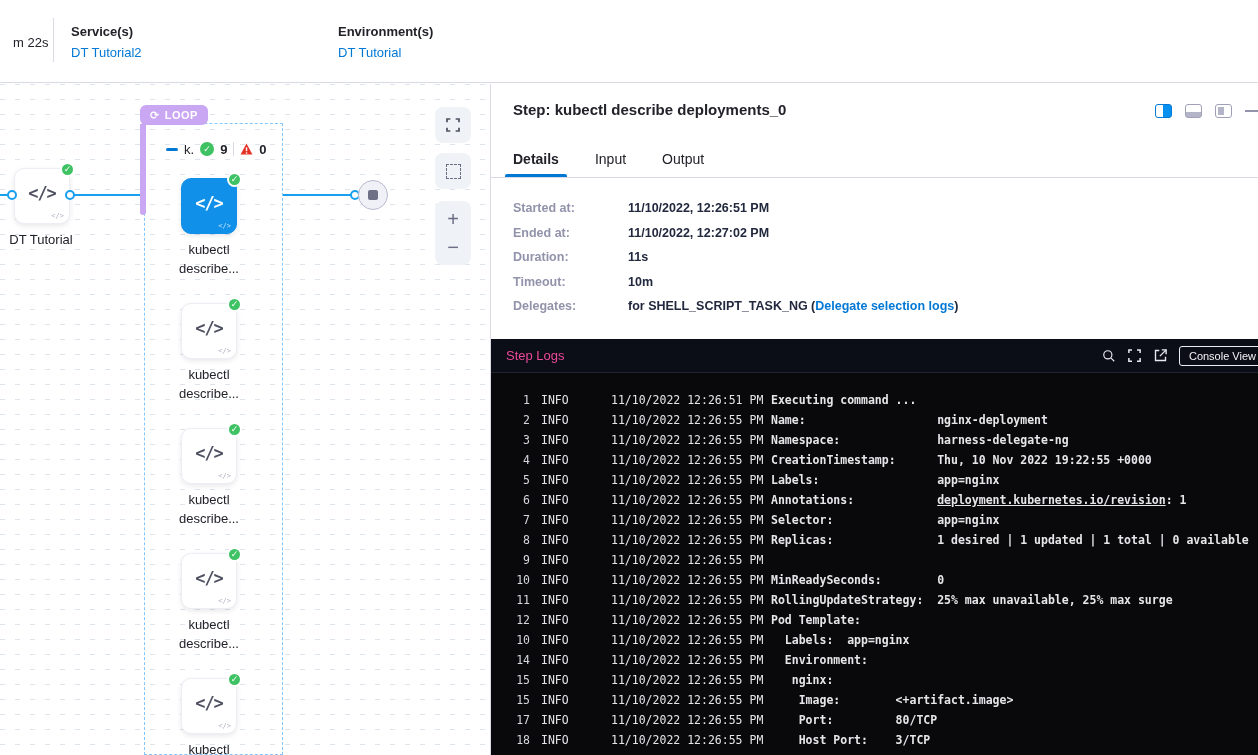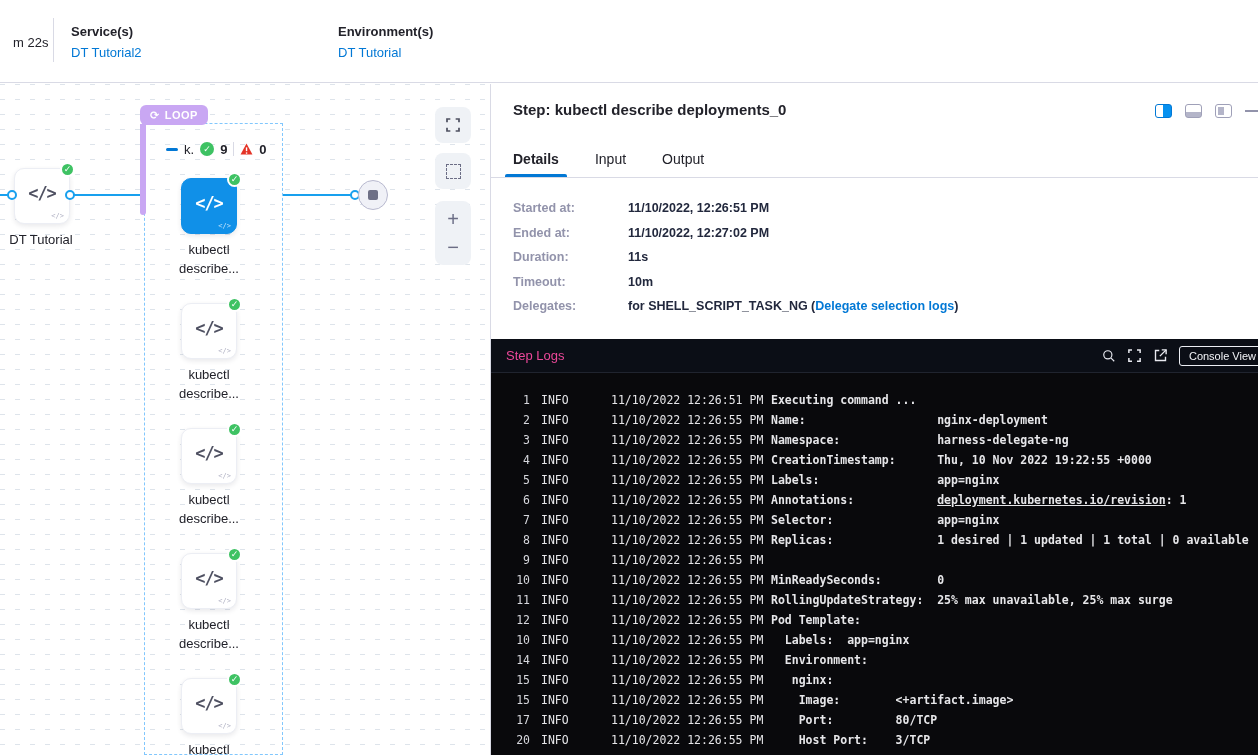--- a/index.html
+++ b/index.html
@@ -311,15 +311,15 @@
       <div class="lrow"><span class="lnum">8</span><span class="llevel">INFO</span><span class="ltime">11/10/2022 12:26:55 PM</span><span class="lmsg">Replicas:               1 desired | 1 updated | 1 total | 0 available</span></div>
       <div class="lrow"><span class="lnum">9</span><span class="llevel">INFO</span><span class="ltime">11/10/2022 12:26:55 PM</span></div>
       <div class="lrow"><span class="lnum">10</span><span class="llevel">INFO</span><span class="ltime">11/10/2022 12:26:55 PM</span><span class="lmsg">MinReadySeconds:        0</span></div>
       <div class="lrow"><span class="lnum">11</span><span class="llevel">INFO</span><span class="ltime">11/10/2022 12:26:55 PM</span><span class="lmsg">RollingUpdateStrategy:  25% max unavailable, 25% max surge</span></div>
       <div class="lrow"><span class="lnum">12</span><span class="llevel">INFO</span><span class="ltime">11/10/2022 12:26:55 PM</span><span class="lmsg">Pod Template:</span></div>
       <div class="lrow"><span class="lnum">10</span><span class="llevel">INFO</span><span class="ltime">11/10/2022 12:26:55 PM</span><span class="lmsg">  Labels:  app=nginx</span></div>
       <div class="lrow"><span class="lnum">14</span><span class="llevel">INFO</span><span class="ltime">11/10/2022 12:26:55 PM</span><span class="lmsg">  Environment:</span></div>
       <div class="lrow"><span class="lnum">15</span><span class="llevel">INFO</span><span class="ltime">11/10/2022 12:26:55 PM</span><span class="lmsg">   nginx:</span></div>
       <div class="lrow"><span class="lnum">15</span><span class="llevel">INFO</span><span class="ltime">11/10/2022 12:26:55 PM</span><span class="lmsg">    Image:        &lt;+artifact.image&gt;</span></div>
       <div class="lrow"><span class="lnum">17</span><span class="llevel">INFO</span><span class="ltime">11/10/2022 12:26:55 PM</span><span class="lmsg">    Port:         80/TCP</span></div>
-      <div class="lrow"><span class="lnum">20</span><span class="llevel">INFO</span><span class="ltime">11/10/2022 12:26:55 PM</span><span class="lmsg">    Host Port:    3/TCP</span></div>
+      <div class="lrow"><span class="lnum">18</span><span class="llevel">INFO</span><span class="ltime">11/10/2022 12:26:55 PM</span><span class="lmsg">    Host Port:    3/TCP</span></div>
     </div>
 </div>
 
 </body></html>

